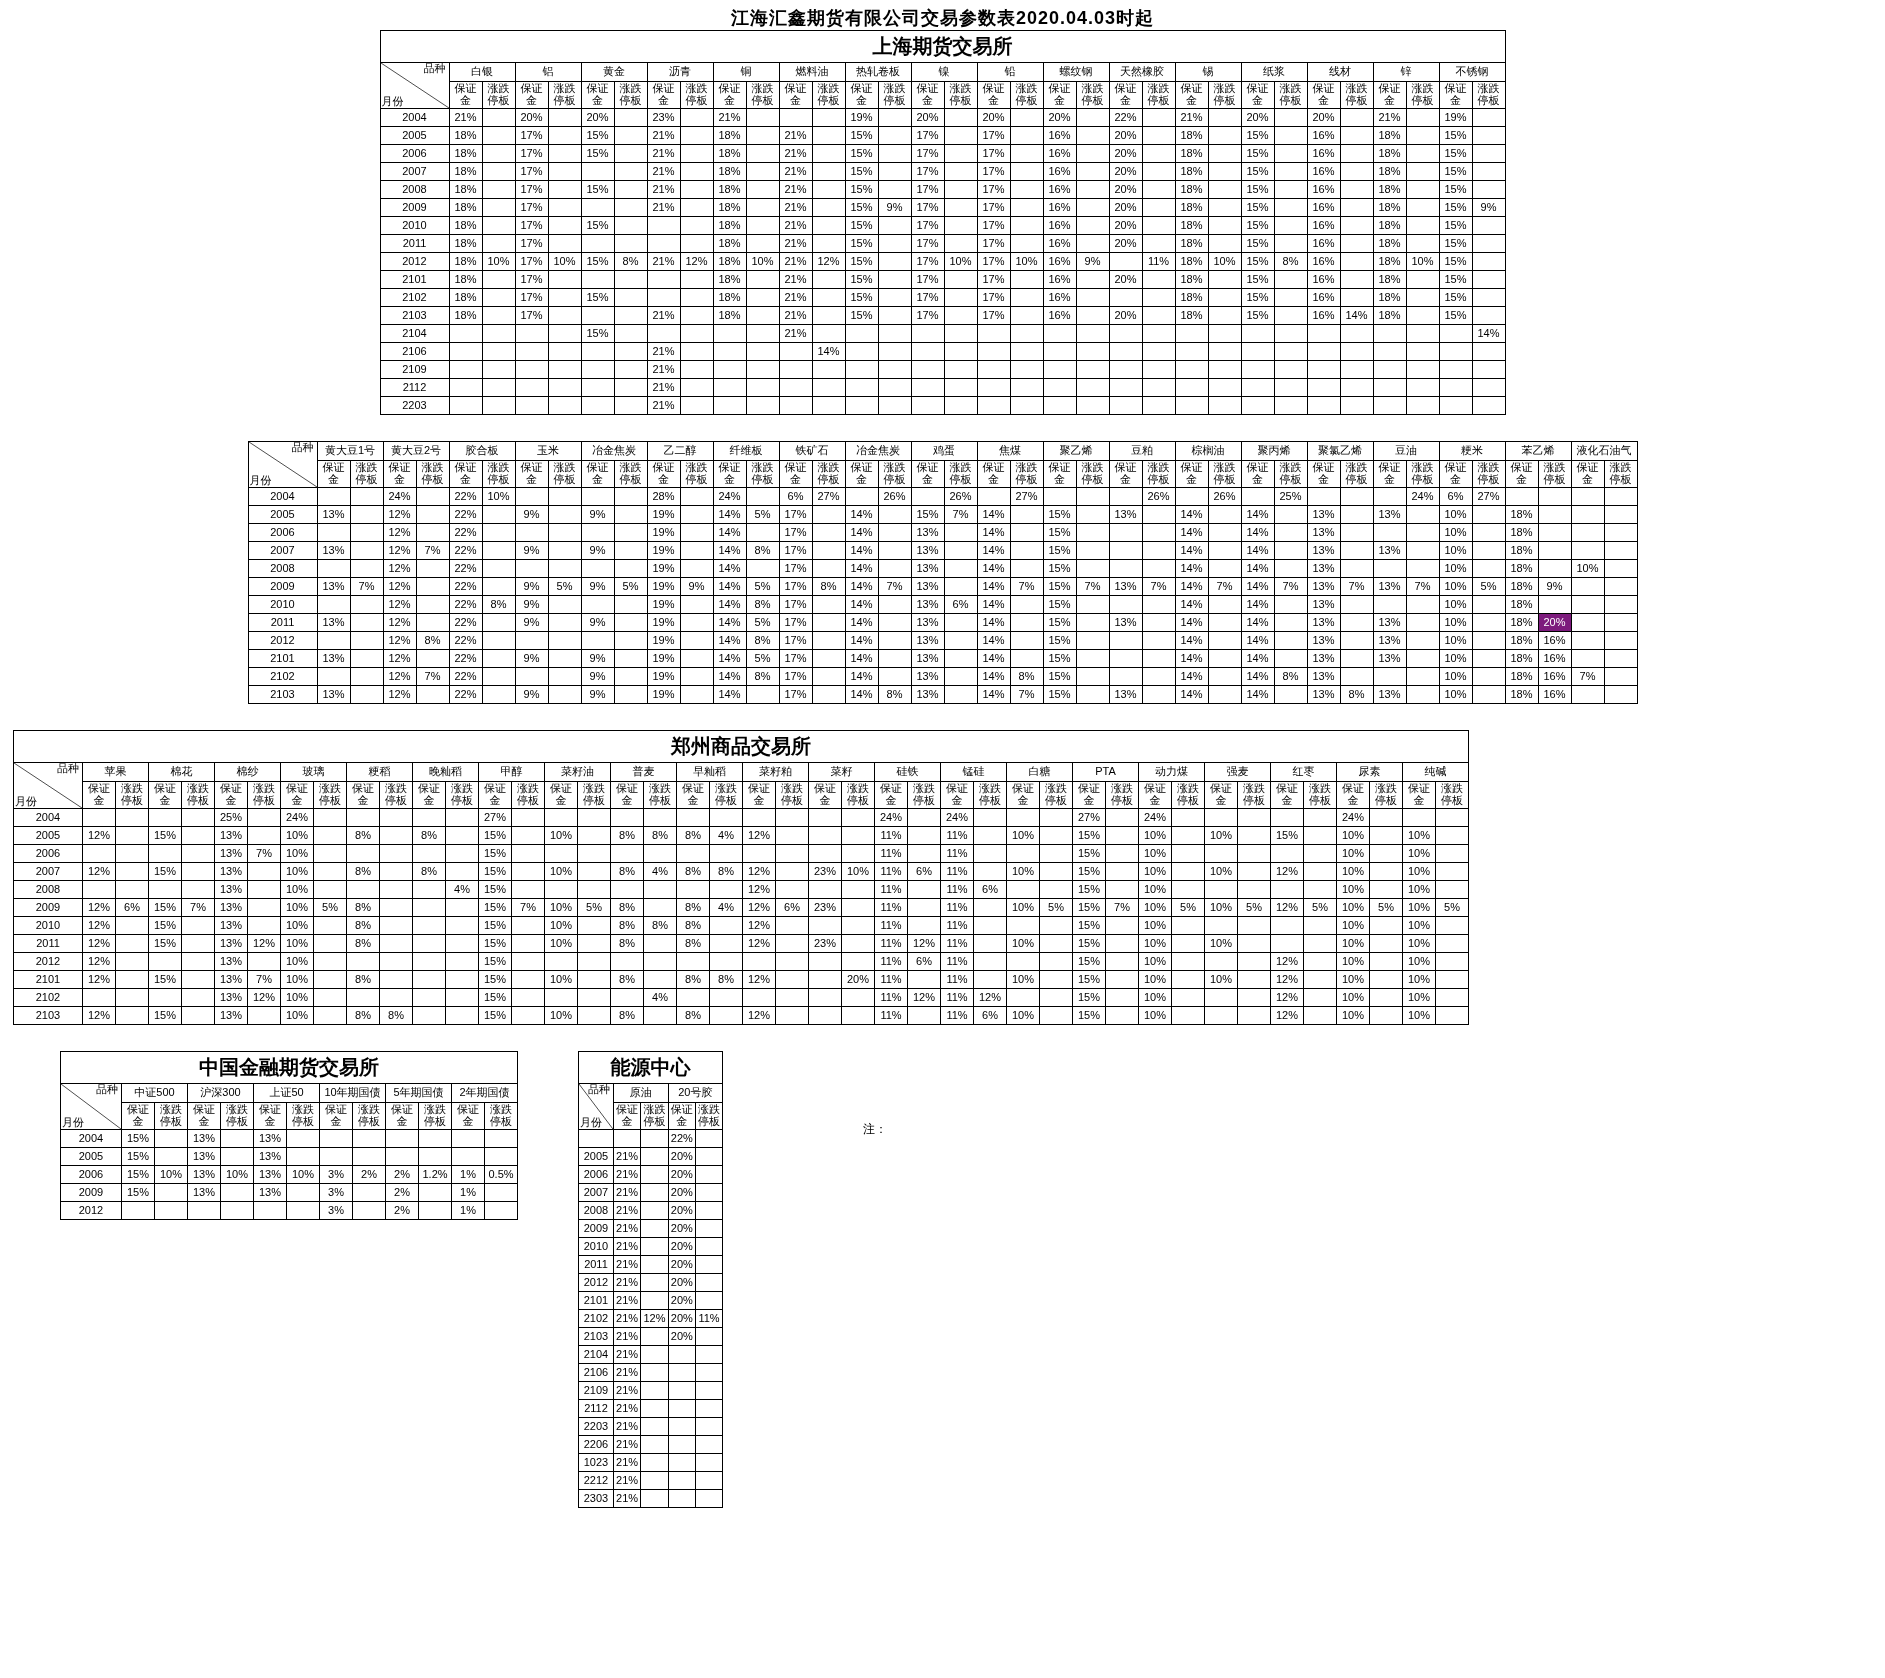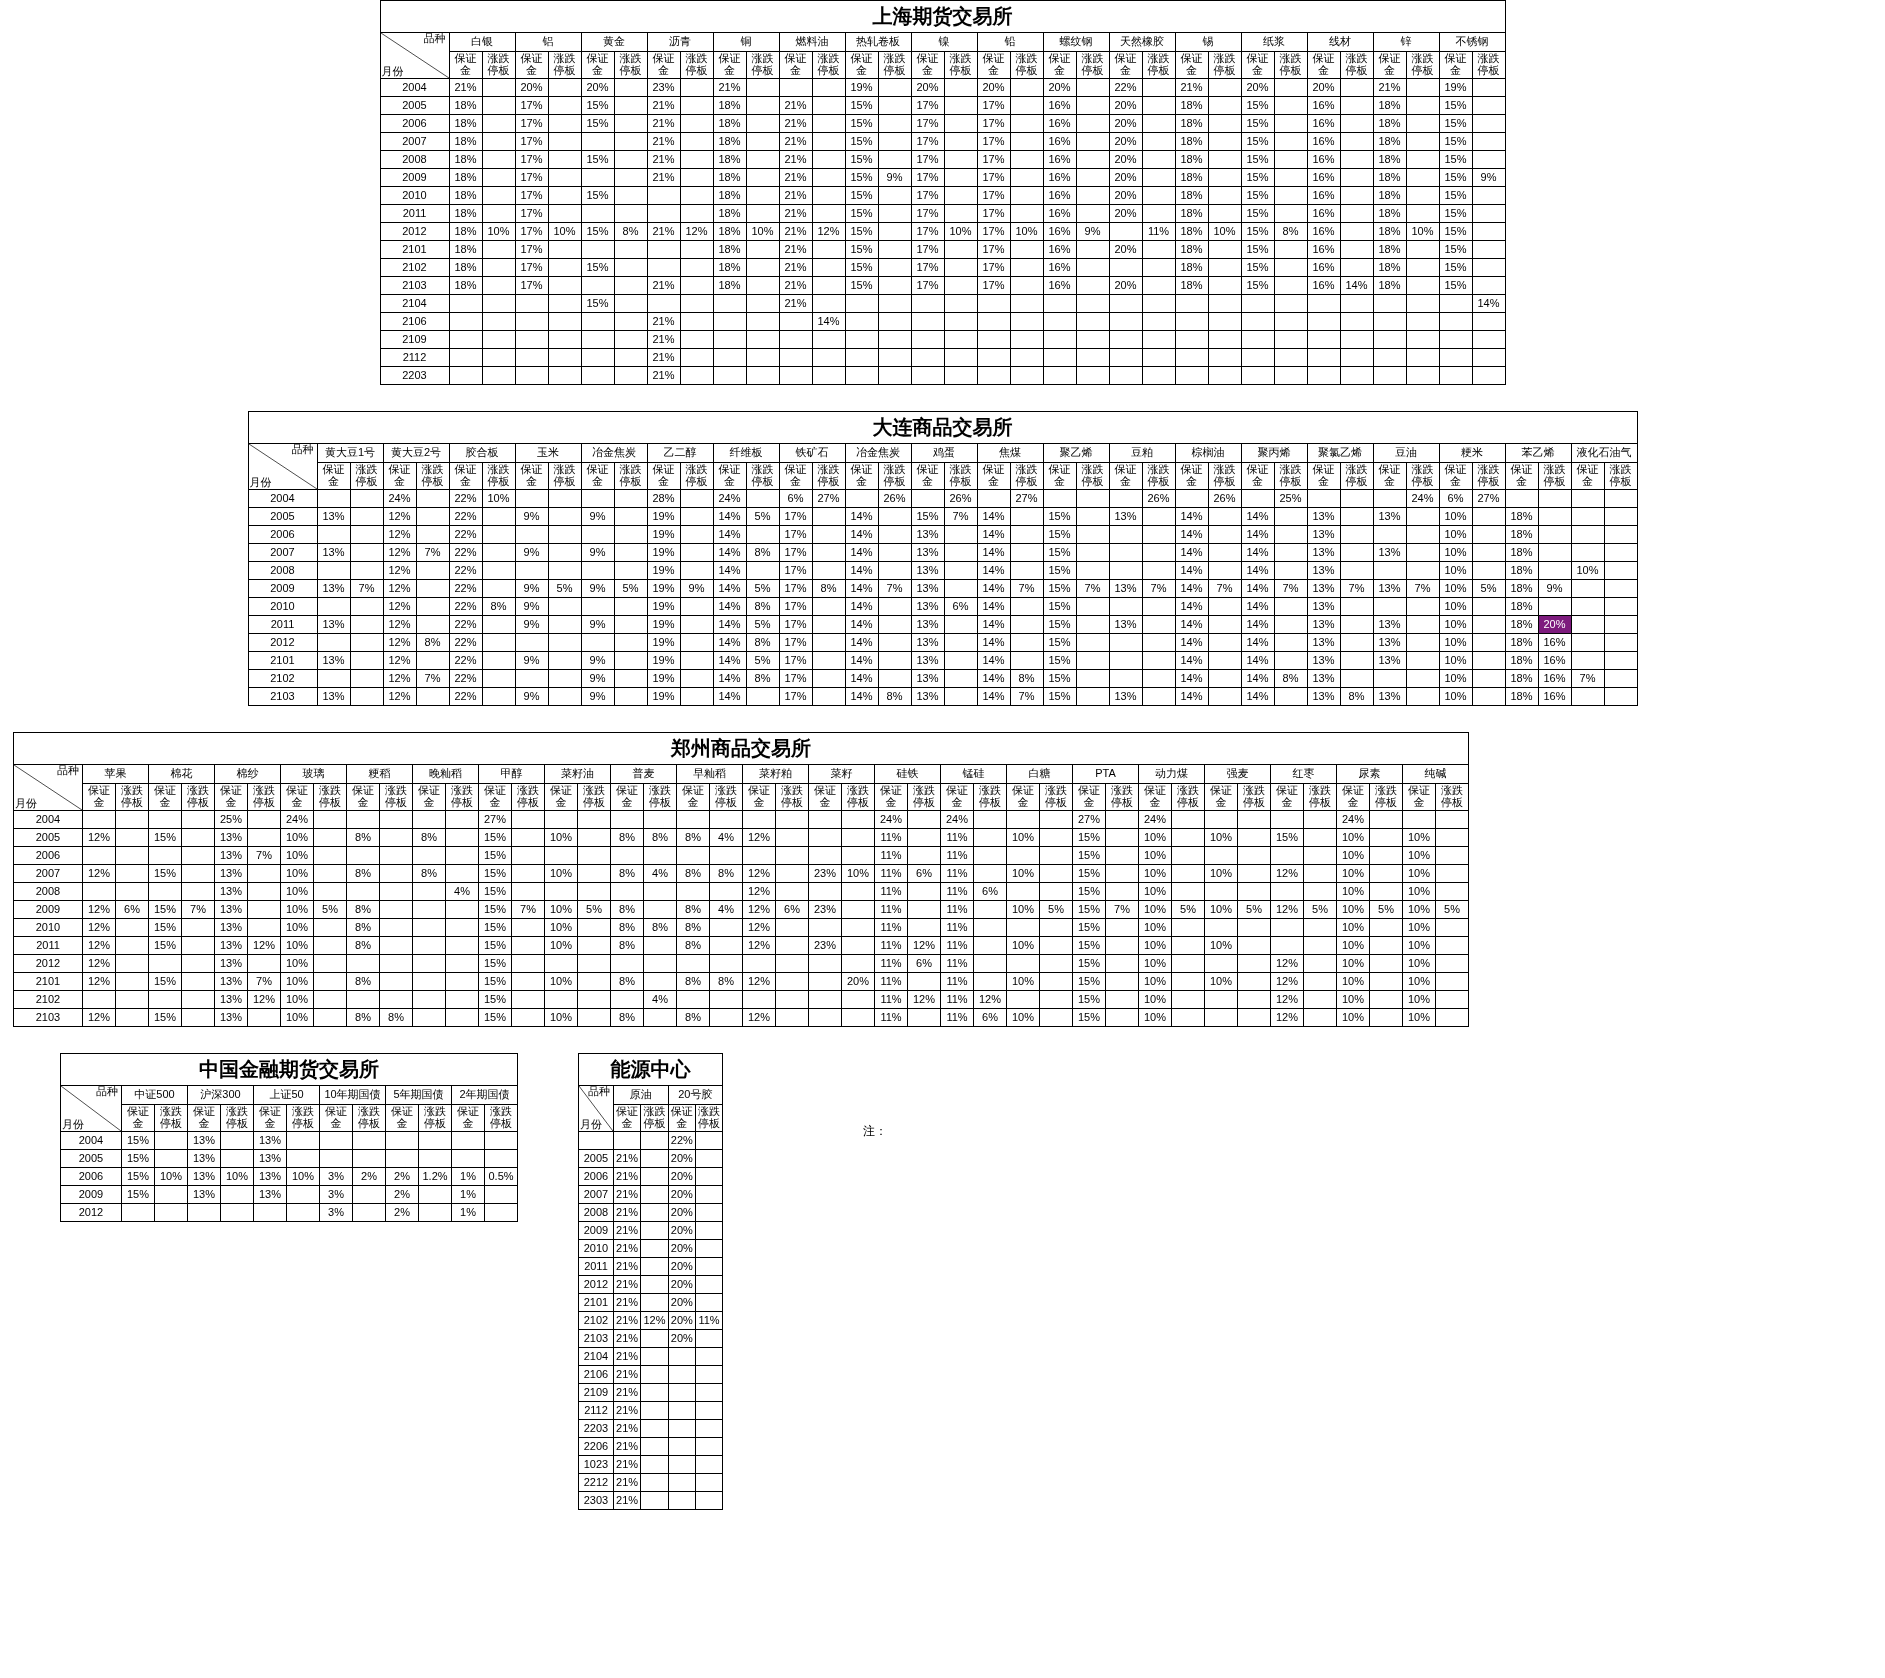--- a/index.html
+++ b/index.html
@@ -23,20 +23,21 @@
   .legend-sw{width:44px;height:14px;border:1px solid #000;margin-right:8px;}
   .hl-purple{background:#7d1b7d;color:#fff;}
   .bottom-wrap{display:flex;align-items:flex-start;}
   .spacer{height:26px;}
 </style>
 </head>
 <body>
 
 <div class="page">
 
+  <div class="doc-title">江海汇鑫期货有限公司交易参数表2020.04.03时起</div>
 
   <div id="big-tables">
       <div class="exch-block" style="width:1126px;">
         <div class="tbl-title">上海期货交易所</div>
         <table class="grid">
           <colgroup>
             <col style="width:68px">
             <col style="width:33px">
             <col style="width:33px">
             <col style="width:33px">
@@ -723,21 +724,20 @@
               <td class="val"></td>
               <td class="val"></td>
               <td class="val"></td>
               <td class="val"></td>
             </tr>
           </tbody>
         </table>
       </div>
       <div class="spacer"></div>
       <div class="exch-block" style="width:1390px;">
-        <div class="tbl-title">大连商品交易所</div>
         <table class="grid">
           <colgroup>
             <col style="width:68px">
             <col style="width:33px">
             <col style="width:33px">
             <col style="width:33px">
             <col style="width:33px">
             <col style="width:33px">
             <col style="width:33px">
             <col style="width:33px">

